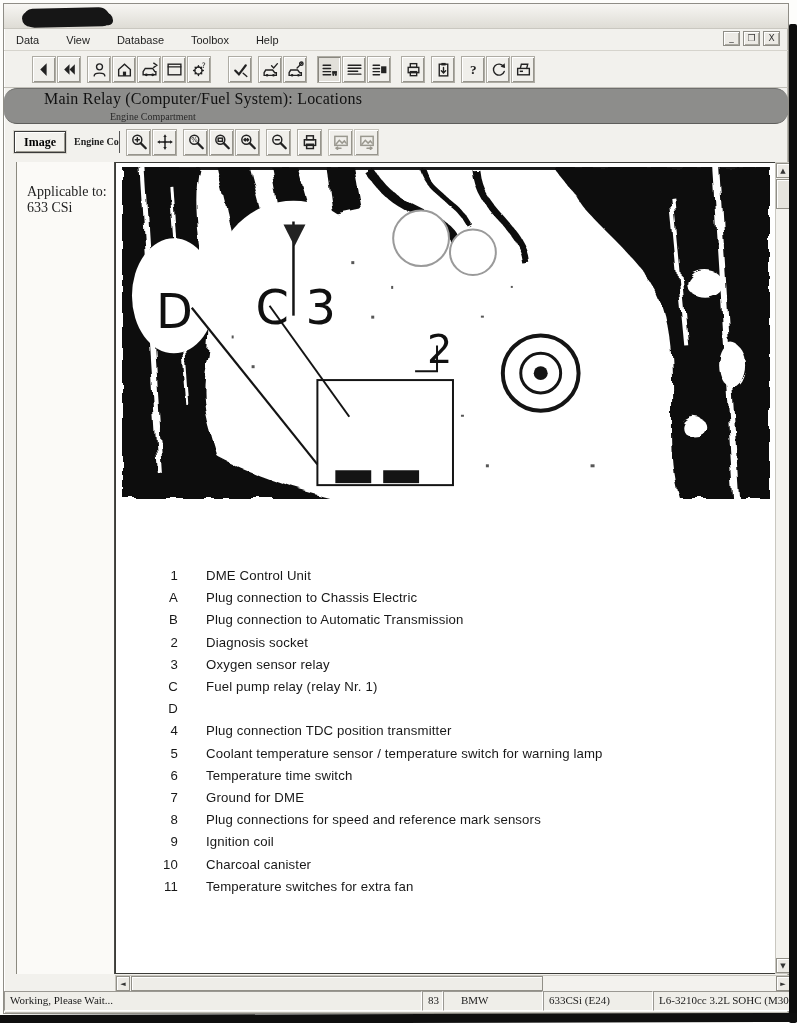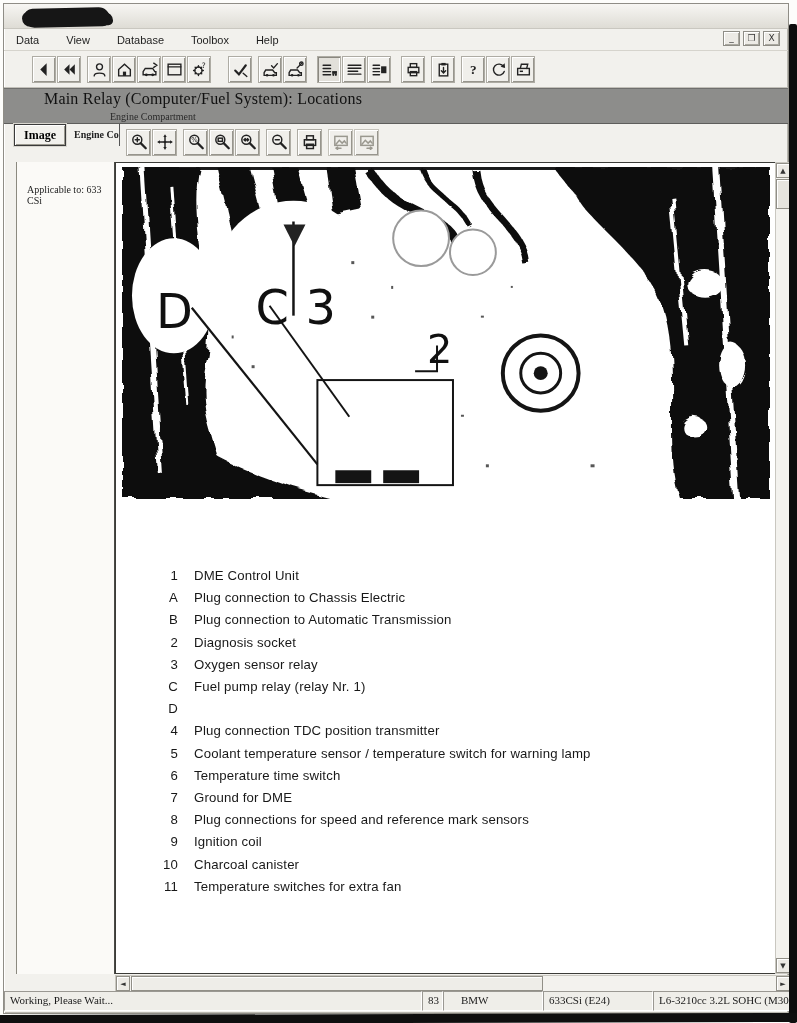--- a/index.html
+++ b/index.html
@@ -41,58 +41,58 @@
           box-shadow:inset 1px 1px 0 #fff, inset -1px -1px 0 #97958d;
           display:flex; align-items:center; justify-content:center; margin-right:1px; }
   .tbtn svg { width:17px; height:17px; }
   .tbtn.pressed { background:#e2e0da; box-shadow:inset 1px 1px 0 #8a8880, inset -1px -1px 0 #fff; }
   .g4 { margin-left:16px; } .g2 { margin-left:5px; } .g3 { margin-left:9px; }
   svg .ln { stroke:#222; stroke-width:1.3; fill:none; stroke-linecap:round; }
   svg .fl { fill:#222; stroke:none; }
 
   
   .secthead { position:relative; height:36px; background:#8d8d8b; border-top:1px solid #6f6f6d;
-              border-bottom:1px solid #5e5e5c; }
+              border-bottom:1px solid #5e5e5c;border-radius:13px; }
   .sect-title { position:absolute; left:40px; top:1px; font-family:"Liberation Serif", serif;
                 font-size:16px; color:#111; letter-spacing:0.2px; }
   .sect-sub { position:absolute; left:106px; bottom:1px; font-family:"Liberation Serif", serif;
               font-size:10px; color:#2a2a2a; }
 
   
-  .viewrow { position:relative; height:36px; display:flex; }
+  .viewrow { position:relative; height:36px; display:flex; align-items:center; }
   .tab-image { margin-left:10px; width:52px; height:22px; text-align:center; line-height:20px;
                font-family:"Liberation Serif", serif; font-weight:bold; font-size:12px;
                background:#f2f1ed; border:1px solid #3a3a3a;
                box-shadow:inset 1px 1px 0 #fff, inset -1px -1px 0 #9b998f, 0 0 0 1px #d8d6cf; }
   .tab-engine { margin-left:8px; width:46px; height:22px; overflow:hidden; white-space:nowrap;
                 font-family:"Liberation Serif", serif; font-weight:bold; font-size:10px;
                 line-height:22px; color:#222; border-right:1px solid #555; padding-right:2px; }
   .imgbar { display:flex; align-items:center; margin-left:6px; }
   .ibtn { width:25px; height:27px; background:#f0efeb; border:1px solid #aeaca4;
           box-shadow:inset 1px 1px 0 #fff, inset -1px -1px 0 #97958d;
           display:flex; align-items:center; justify-content:center; margin-right:1px; }
   .ibtn svg { width:18px; height:18px; }
   .ibtn.disabled svg .ln { stroke:#9a988f; }
   .ibtn.disabled { border-color:#c5c3bb; }
 
   
   .mainarea { position:absolute; left:0; top:158px; width:786px; height:830px; }
   .sidebar { position:absolute; left:12px; top:0; width:99px; height:812px; background:#fbfaf7;
              border-left:1px solid #8b897f; border-right:1px solid #4a4a46; }
   .side-cap { margin:30px 6px 0 10px; font-family:"Liberation Serif", serif; font-size:11px; color:#222; line-height:1.35; }
-  .side-app { margin:22px 4px 0 10px; font-family:"Liberation Serif", serif; font-size:10px; color:#222; }
+  .side-app { margin:22px 4px 0 10px; font-family:"Liberation Serif", serif; font-size:14px; color:#222; }
 
   .page { position:absolute; left:111px; top:0; width:660px; height:812px; background:#ffffff;
           border:1px solid #3c3c38; border-right:none; overflow:hidden; }
   .photo { position:absolute; left:6px; top:4px; width:648px; height:332px; }
 
   .legend { position:absolute; left:0; top:402px; width:620px; }
   .lrow { display:flex; line-height:22.2px; font-size:13.2px; color:#181818; letter-spacing:0.15px; }
   .lkey { width:62px; text-align:right; flex:0 0 62px; }
-  .ldesc { margin-left:16px; }
+  .ldesc { margin-left:28px; }
 
   
   .vscroll { position:absolute; left:771px; top:0; width:16px; height:812px; background:#f3f2ee; border:1px solid #c9c7c0; }
   .sarrow { position:absolute; width:14px; height:15px; background:#eceae5; border:1px solid #918f87;
             box-shadow:inset 1px 1px 0 #fff; font-size:7px; text-align:center; line-height:14px; color:#333;
             font-family:"DejaVu Sans", sans-serif; }
   .va-up { top:0; left:0; } .va-dn { bottom:0; left:0; }
   .vthumb { position:absolute; left:0; top:16px; width:14px; height:30px; background:#e6e4de;
             border:1px solid #918f87; box-shadow:inset 1px 1px 0 #fff; }
   .hscroll { position:absolute; left:111px; top:813px; width:676px; height:17px; background:#f3f2ee; border:1px solid #c9c7c0; }

